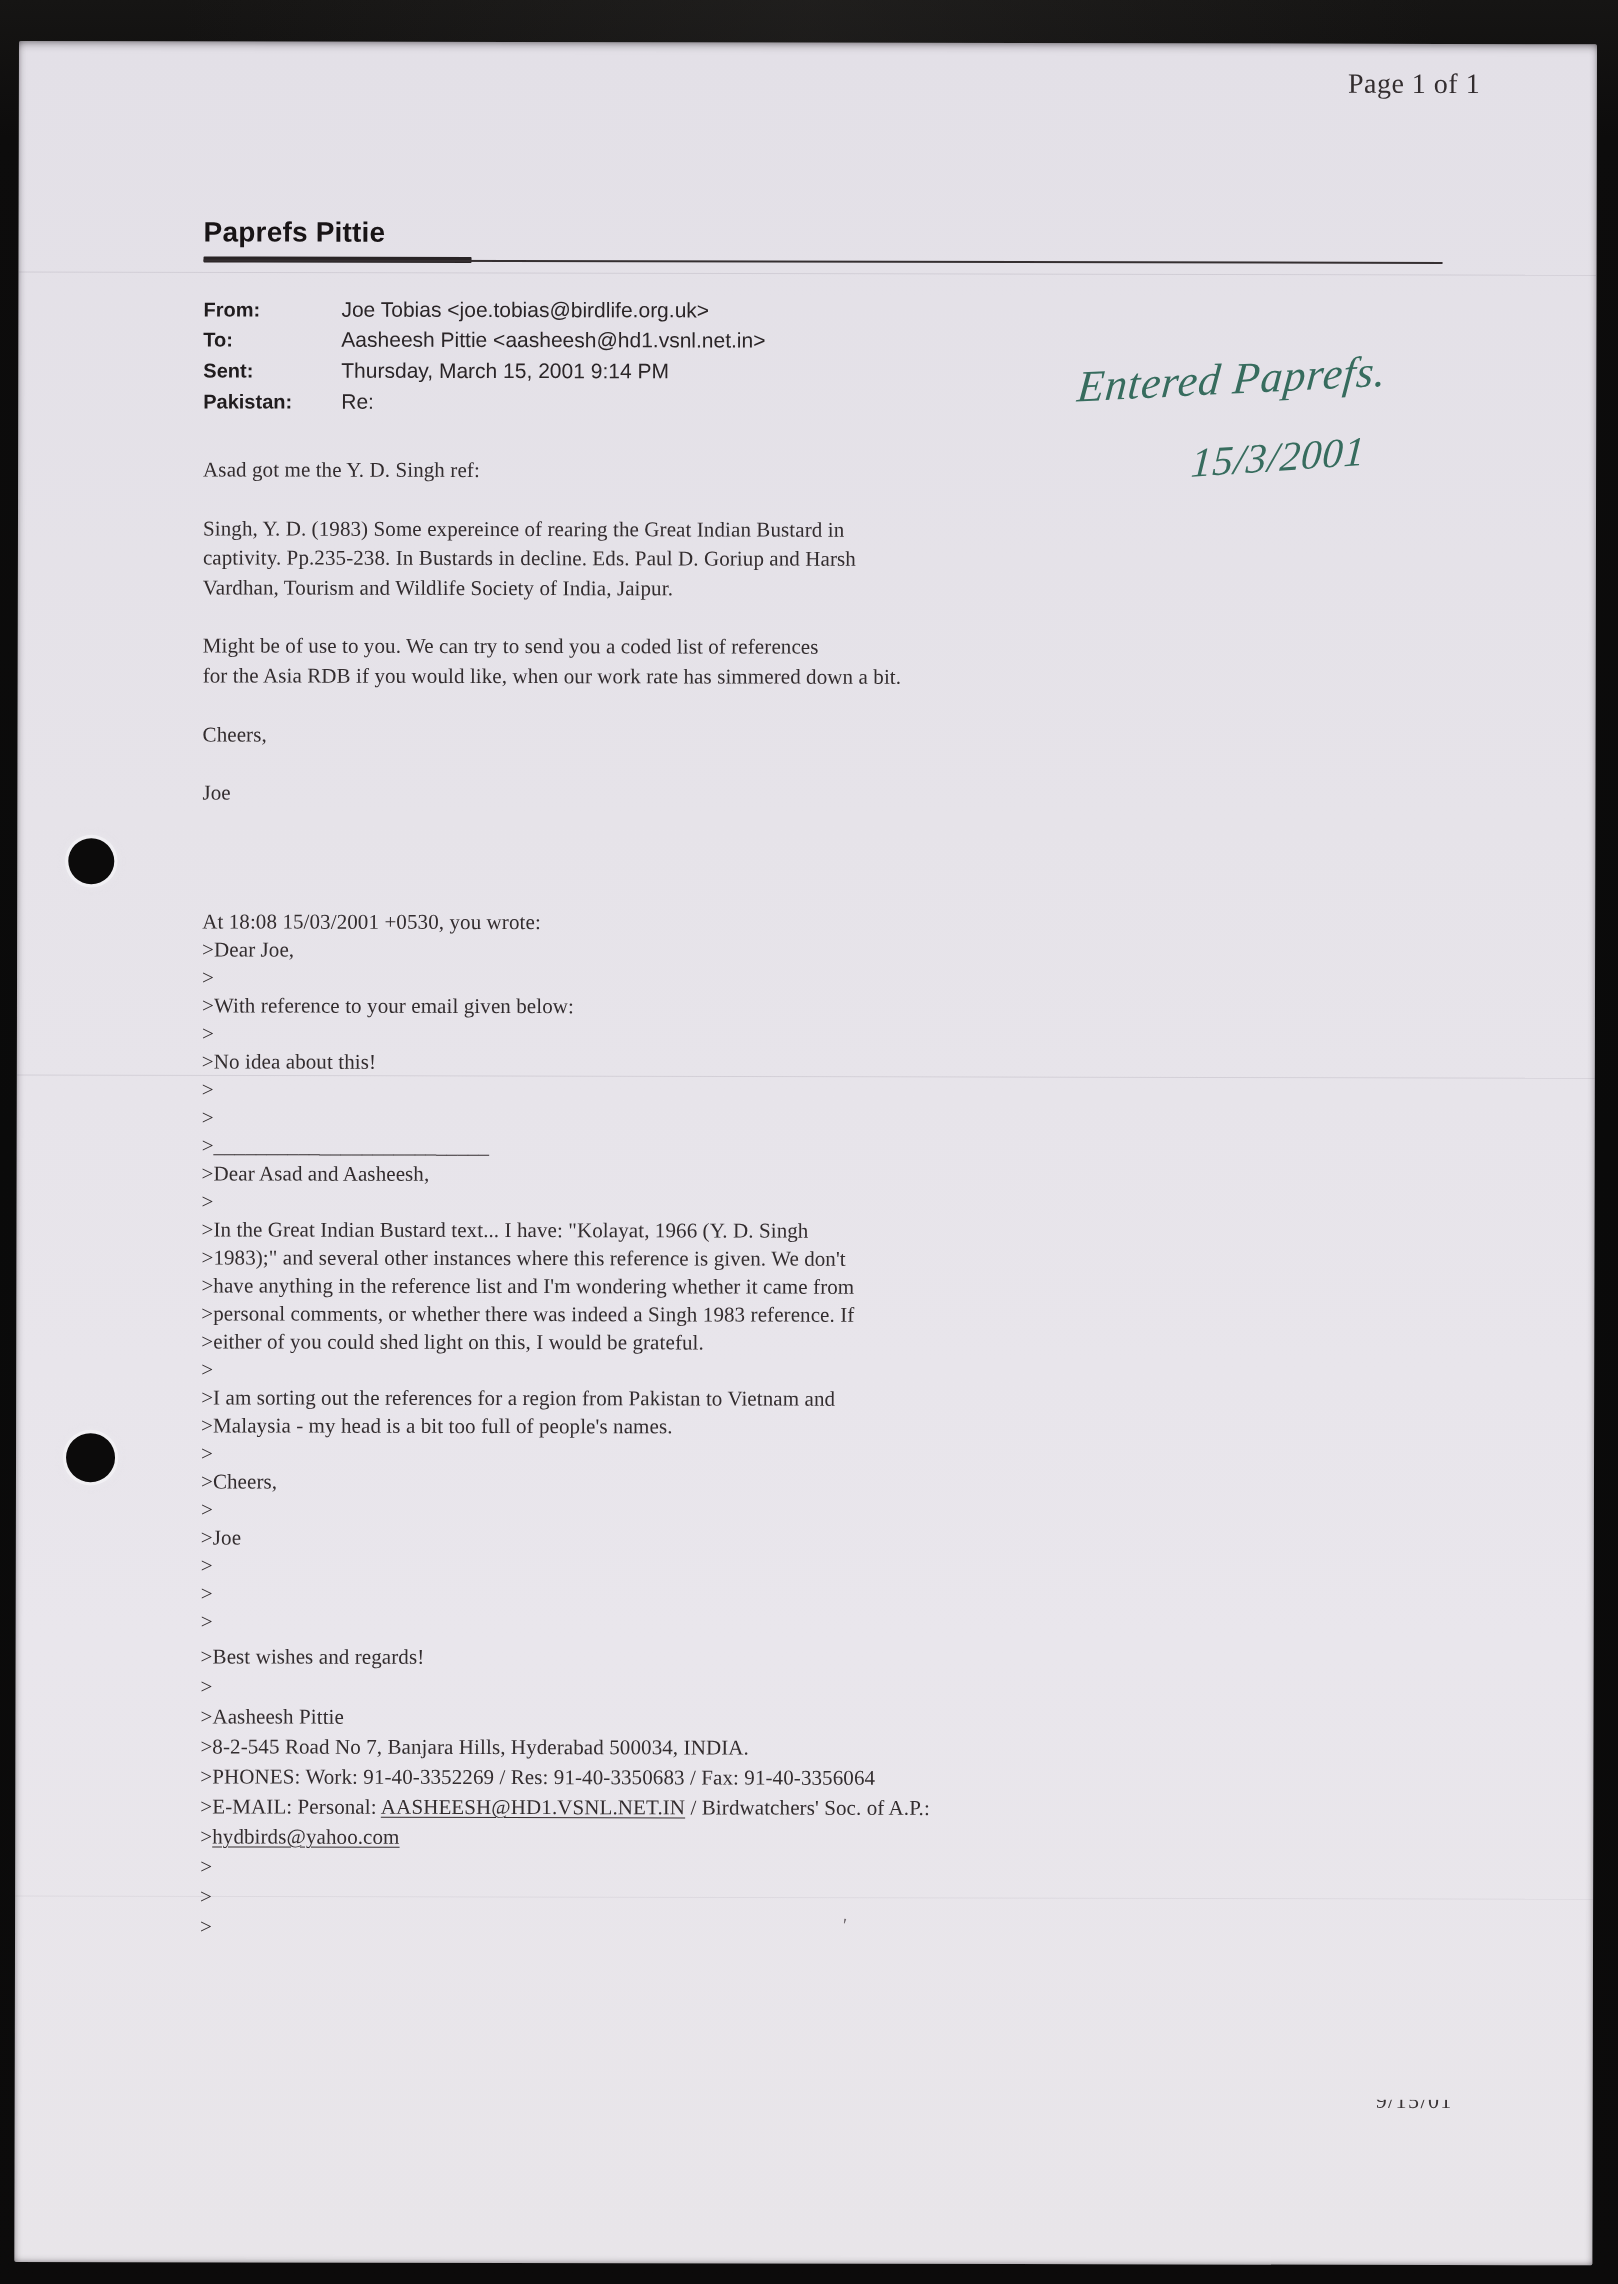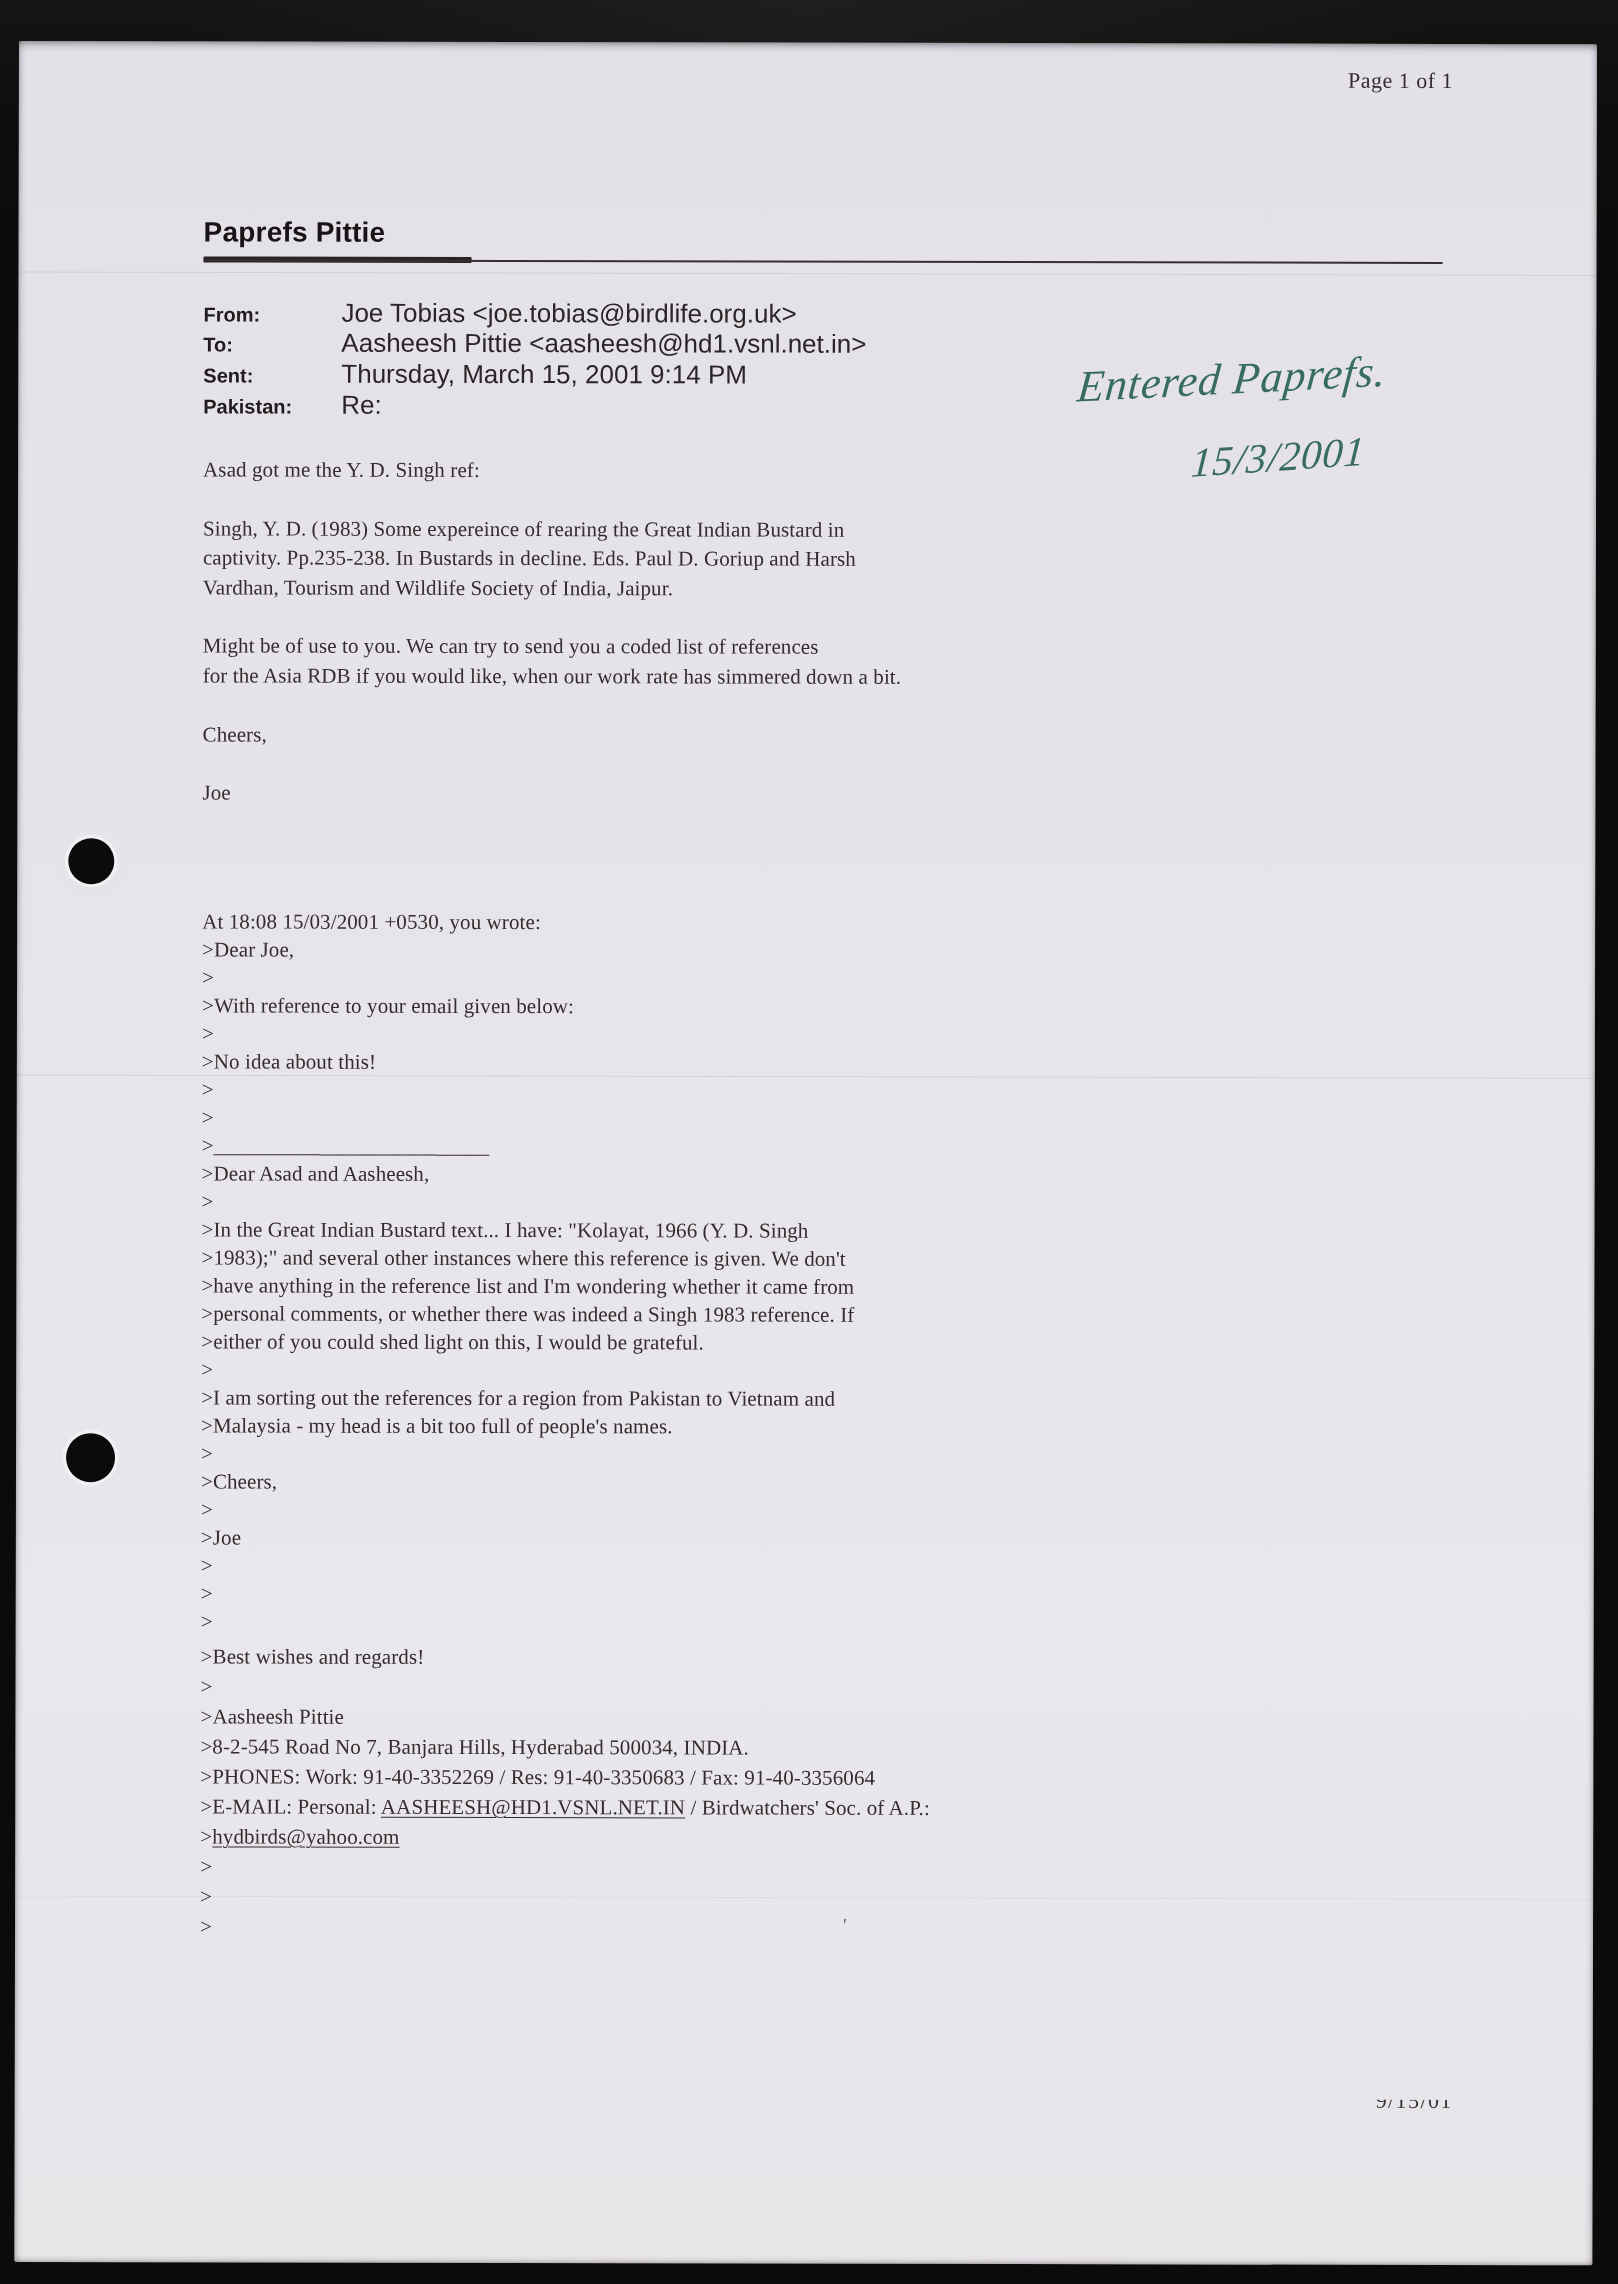--- a/index.html
+++ b/index.html
@@ -29,21 +29,21 @@
       inset 0 -4.7px 7.6px -4.7px rgba(25,20,25,0.40);
     transform:rotate(0.12deg);
     transform-origin:top left;
   }
   .crease{
     position:absolute;left:0;width:100%;height:1.9px;
     background:linear-gradient(180deg,rgba(255,255,255,0) 0%,rgba(105,98,115,0.16) 50%,rgba(255,255,255,0) 100%);
   }
   #page-number{
     position:absolute;left:1329px;top:24px;
-    font-size:22px;color:#332d2f;letter-spacing:0.5px;
+    font-size:28px;color:#332d2f;letter-spacing:0.5px;
     white-space:nowrap;
   }
   #letterhead-title{
     position:absolute;left:185px;top:175px;
     font-family:"Liberation Sans","DejaVu Sans",sans-serif;
     font-weight:bold;font-size:28px;color:#181416;
     letter-spacing:0.2px;white-space:nowrap;
   }
   #title-rule-thick{
     position:absolute;left:185px;top:215px;width:268px;height:6.2px;
@@ -54,21 +54,21 @@
     background:#352f31;
   }
   .hdr-row{position:absolute;left:185px;white-space:nowrap;}
   .hdr-label{
     display:inline-block;width:138px;
     font-family:"Liberation Sans","DejaVu Sans",sans-serif;
     font-weight:bold;font-size:20px;color:#201c1e;
   }
   .hdr-value{
     font-family:"Liberation Sans","DejaVu Sans",sans-serif;
-    font-size:26px;color:#2a2527;
+    font-size:21px;color:#2a2527;
   }
   .hw{
     position:absolute;
     font-style:italic;
     font-size:44px;
     color:#2a6454;
     white-space:nowrap;
     opacity:0.93;
     letter-spacing:0.9px;
   }

